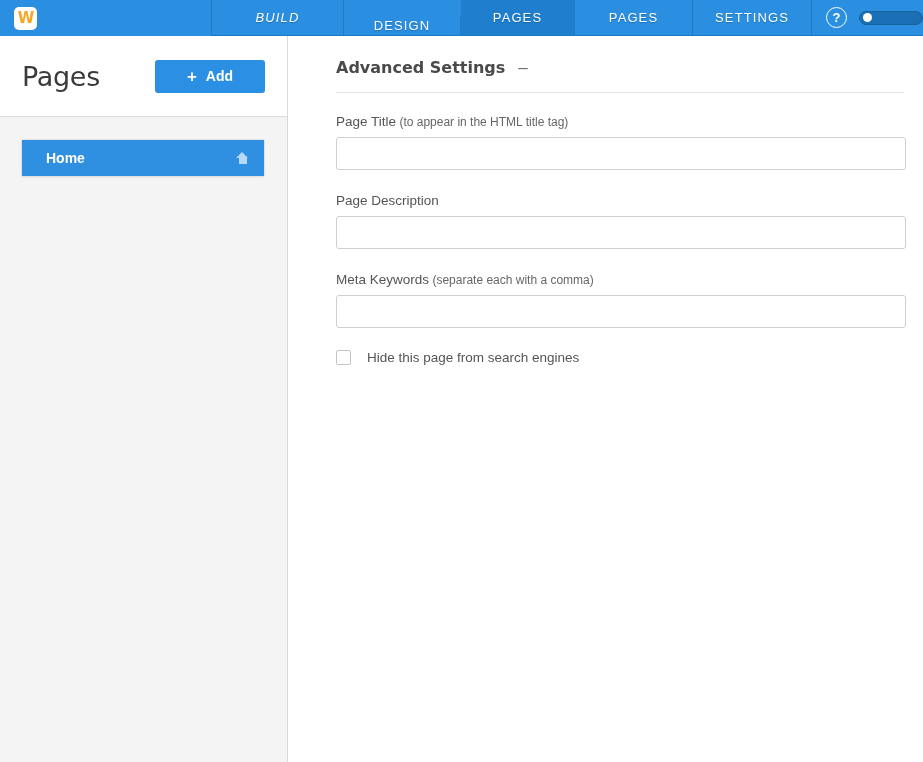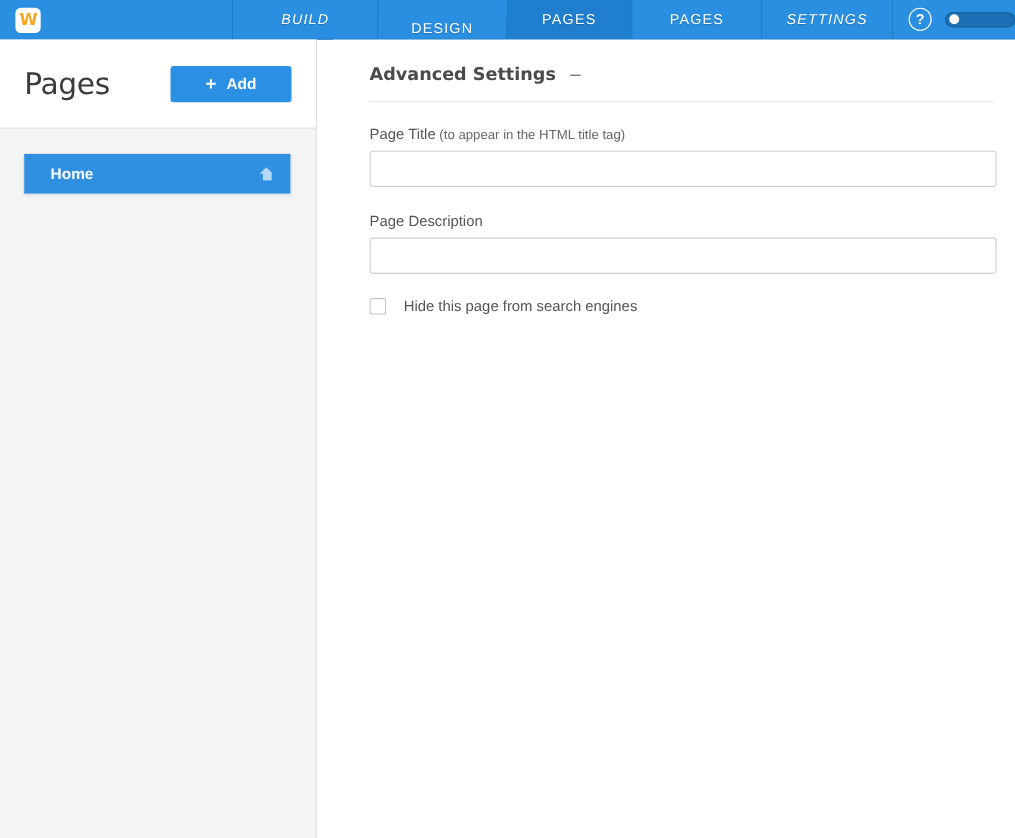--- a/index.html
+++ b/index.html
@@ -47,21 +47,21 @@
     border-right: 1px solid #1d7ac4;
     cursor: pointer;
     text-shadow: 0 1px 1px rgba(0,0,0,.22);
     font-family: "Liberation Sans", sans-serif;
   }
   .nav-tab.active { background: #1f7fce; }
   .nav-build   { width: 132px; font-style: italic; }
   .nav-design  { width: 117px; margin-top: 16px; }
   .nav-pages   { width: 114px; }
   .nav-store   { width: 118px; }
-  .nav-settings{ width: 119px; font-style: italic; }
+  .nav-settings{ width: 119px; }
   .nav-right {
     flex: 1 1 auto;
     display: flex; align-items: center;
     padding-left: 14px; gap: 12px;
     background: #2a8fe0;
   }
   .help-icon {
     width: 21px; height: 21px;
     border: 1.6px solid #ffffff;
     border-radius: 50%;
@@ -312,20 +312,26 @@
       <input class="text-input" type="text" value="" style="">
     </div>
 
     <div class="field">
       <div class="field-label">
         <span>Page Description</span><span class="hint"></span>
       </div>
       <input class="text-input" type="text" value="" style="">
     </div>
 
+    <div class="field">
+      <div class="field-label">
+        <span>Meta Keywords</span><span class="hint"> (separate each with a comma)</span>
+      </div>
+      <input class="text-input" type="text" value="" style="">
+    </div>
 
 
 
     <div class="checkbox-row">
       <div class="checkbox-box"></div>
       <div class="checkbox-label">Hide this page from search engines</div>
     </div>
 
   </div>
 </div>

